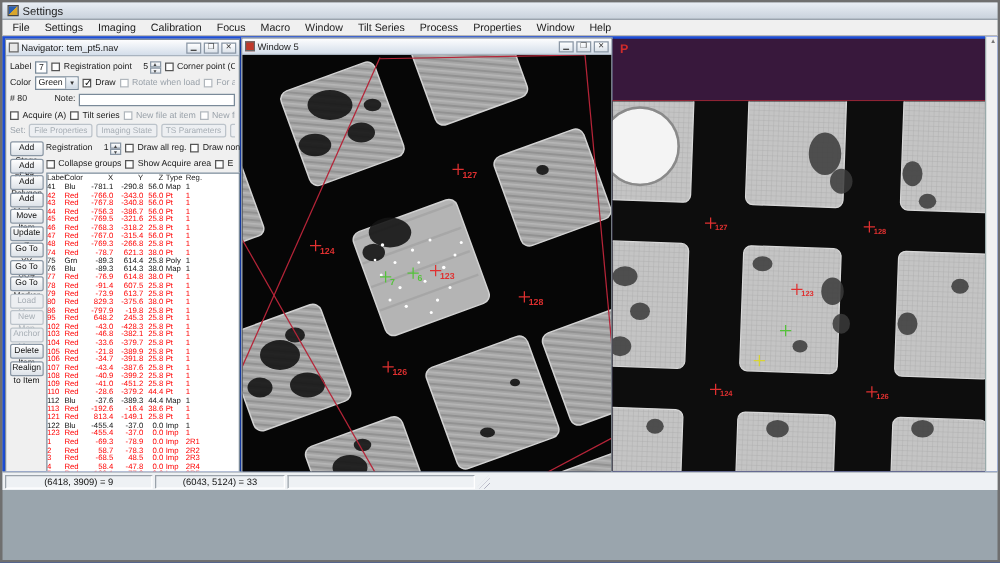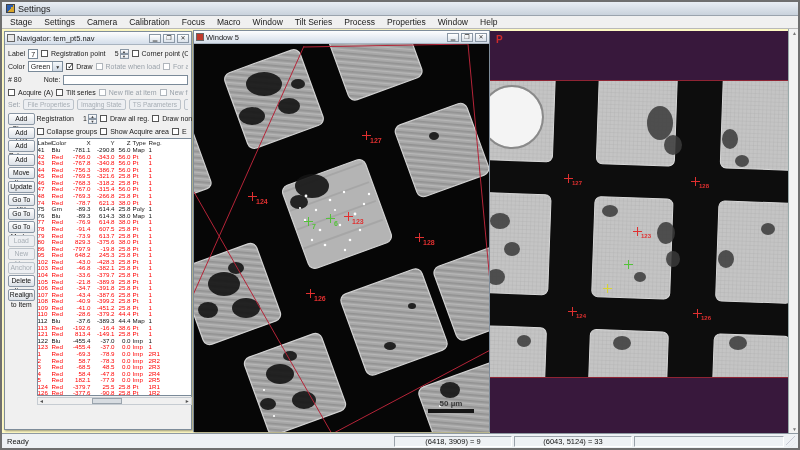--- a/index.html
+++ b/index.html
@@ -8,21 +8,21 @@
   .app { position:relative; width:800px; height:450px; border:2px solid #6f6f6f; background:#9aa5ad; }
 
   
   .titlebar { height:14px; background:linear-gradient(#e9eef4,#c9d2dc); display:flex; align-items:center; padding:0 4px; gap:3px; border-bottom:1px solid #9aa3ad; }
   .app-icon { width:9px; height:9px; background:linear-gradient(135deg,#2b5fb0 50%,#d9a62b 50%); border:1px solid #444; }
   .app-title { font-size:9px; color:#1c1c1c; }
   .menubar { height:13px; background:#f0f0f0; border-bottom:1px solid #b9b9b9; display:flex; align-items:center; padding-left:2px; }
   .menu-item { font-size:8.5px; color:#1a1a1a; padding:0 6px; line-height:13px; }
 
   
-  .client { position:relative; height:404px; background:#fef9c3; overflow:hidden; }
+  .client { position:relative; height:348px; background:#1d4ed8; overflow:hidden; }
 
   
   .panel { position:absolute; background:#f0f0f0; border:1px solid #7e8c9a; box-shadow:1px 1px 2px rgba(0,0,0,.4); }
   .ptitle { height:13px; background:linear-gradient(#fdfdfe,#d4deea); border-bottom:1px solid #a9b4c0; display:flex; align-items:center; padding:0 2px; gap:2px; }
   .ptitle-text { flex:1; font-size:7.5px; color:#222; white-space:nowrap; overflow:hidden; }
   .ptitle-icon { width:8px; height:8px; border:1px solid #666; background:#e8e8e8; }
   .ptitle-icon.red { background:#c0392b; }
   .wbtn { width:12px; height:9px; border:1px solid #8a97a5; background:linear-gradient(#fff,#dbe2ea); font-size:6px; line-height:7px; text-align:center; color:#333; }
 
   
@@ -79,38 +79,38 @@
   .mv-purple-bot { height:55px; border-top:1px solid #8e2433; }
   .buffer-letter { position:absolute; left:6px; top:3px; color:#cf2b2b; font-size:10px; font-weight:bold; }
 
   .vscroll { position:absolute; left:786px; top:0; width:12px; height:404px; background:#f1f1f1; border-left:1px solid #9aa; display:flex; flex-direction:column; justify-content:space-between; align-items:center; padding:1px 0; }
   .vscroll span { font-size:5px; color:#777; }
 
   
   .statusbar { height:15px; background:#eef1f4; border-top:1px solid #8e99a2; display:flex; align-items:center; font-size:7.5px; color:#111; padding:0 2px; gap:2px; }
   .sb-ready { flex:1; padding-left:3px; }
   .sb-cell { height:11px; line-height:10px; text-align:center; border:1px solid; border-color:#9aa2aa #fff #fff #9aa2aa; background:#eef1f4; }
-  .sb-c1 { width:118px; } .sb-c2 { width:118px; } .sb-c3 { width:150px; }
+  .sb-c1 { width:118px; } .sb-c2 { width:104px; } .sb-c3 { width:150px; }
   .sb-grip { width:10px; height:11px; background:linear-gradient(135deg,transparent 40%,#aab 42%,transparent 44%,transparent 58%,#aab 60%,transparent 62%,transparent 76%,#aab 78%,transparent 80%); }
 </style>
 </head>
 <body>
 
 <div class="app">
 
   <div class="titlebar">
     <span class="app-icon"></span>
     <span class="app-title">Settings</span>
   </div>
 
   <div class="menubar">
 
-  <span class="menu-item"><span>Stage</span></span>
+  <span class="menu-item"><span>File</span></span>
       <span class="menu-item"><span>Settings</span></span>
-      <span class="menu-item"><span>Camera</span></span>
+      <span class="menu-item"><span>Imaging</span></span>
       <span class="menu-item"><span>Calibration</span></span>
       <span class="menu-item"><span>Focus</span></span>
       <span class="menu-item"><span>Macro</span></span>
       <span class="menu-item"><span>Window</span></span>
       <span class="menu-item"><span>Tilt Series</span></span>
       <span class="menu-item"><span>Process</span></span>
       <span class="menu-item"><span>Properties</span></span>
       <span class="menu-item"><span>Window</span></span>
       <span class="menu-item"><span>Help</span></span>
     </div>
@@ -870,19 +870,18 @@
       <div class="mv-purple-bot"></div>
     </div>
 
     <div class="vscroll">
       <span>▲</span>
       <span>▼</span>
     </div>
   </div>
 
   <div class="statusbar">
-    <span class="sb-ready">Ready</span>
     <span class="sb-cell sb-c1">(6418, 3909) = 9</span>
     <span class="sb-cell sb-c2">(6043, 5124) = 33</span>
     <span class="sb-cell sb-c3"></span>
     <span class="sb-grip"></span>
   </div>
 </div>
 
 </body></html>

